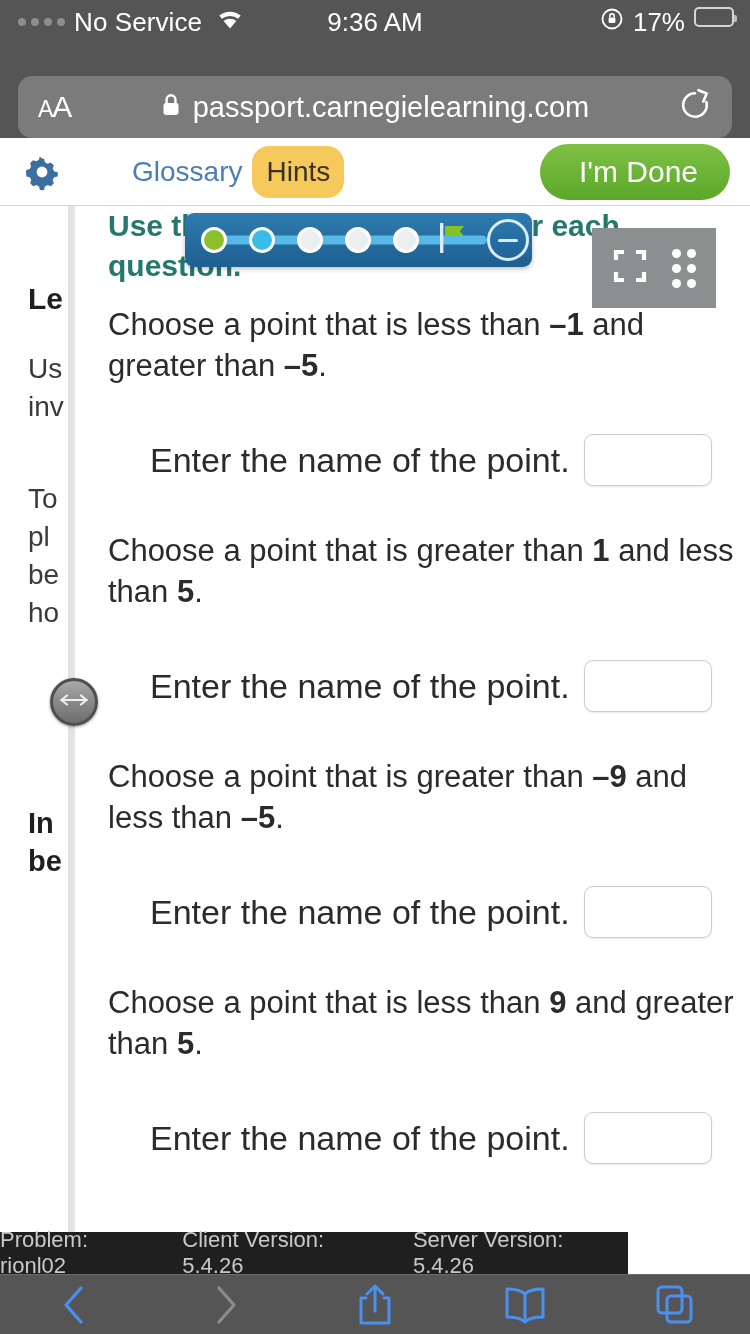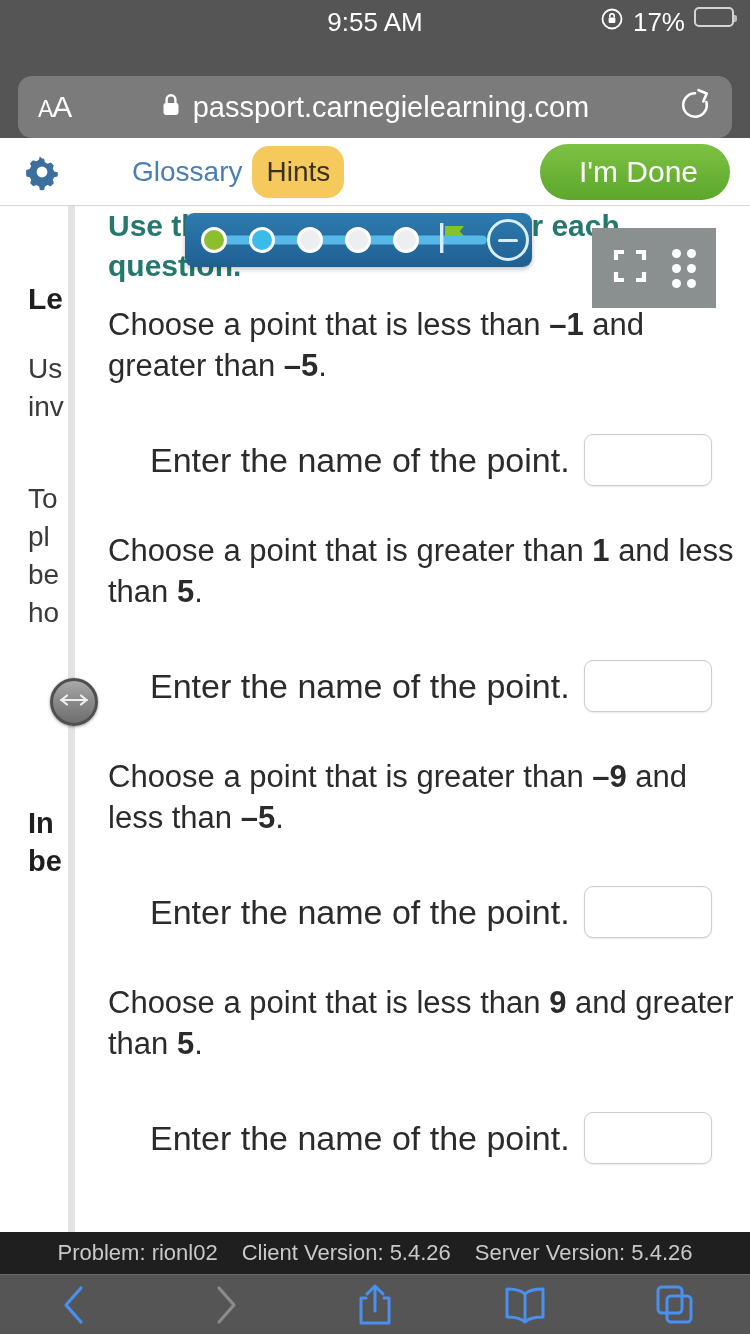--- a/index.html
+++ b/index.html
@@ -374,21 +374,21 @@
     display: block;
     width: 9px; height: 9px;
     border-radius: 50%;
     background: #ffffff;
   }
 
   
   .version-bar {
     position: absolute;
     top: 1232px; left: 0;
-    width: 750px; height: 42px;
+    width: 628px; height: 42px;
     background: #1f1f1f;
     color: #c9c9c9;
     font-size: 22px;
     display: flex;
     align-items: center;
     justify-content: center;
     gap: 24px;
   }
 
   
@@ -408,21 +408,37 @@
     align-items: center;
     justify-content: center;
   }
 </style>
 </head>
 <body>
 
 <div id="screen">
 
   <div class="status-bar">
-    <div class="sb-center">9:55 AM</div>
+    <div class="sb-left">
+      <span class="signal-dots">
+        <i></i>
+          <i></i>
+          <i></i>
+          <i></i>
+      </span>
+      <span class="carrier">No Service</span>
+      <span class="wifi-icon">
+        <svg width="30" height="22" viewBox="0 0 30 22">
+          <path d="M15 19.5l4.2-5.1a6.6 6.6 0 0 0-8.4 0z" fill="#fff"></path>
+          <path d="M4.3 6.6a17 17 0 0 1 21.4 0l-2.6 3.2a13 13 0 0 0-16.2 0z" fill="#fff"></path>
+          <path d="M8.6 11.9a10.6 10.6 0 0 1 12.8 0l-2.6 3.2a6.6 6.6 0 0 0-7.6 0z" fill="#fff"></path>
+        </svg>
+      </span>
+    </div>
+    <div class="sb-center">9:36 AM</div>
     <div class="sb-right">
       <span>
         <svg width="24" height="24" viewBox="0 0 24 24">
           <circle cx="12" cy="12" r="9.5" fill="none" stroke="#fff" stroke-width="1.8"></circle>
           <rect x="8.6" y="10.6" width="6.8" height="5.4" rx="1.2" fill="#fff"></rect>
           <path d="M9.8 10.6v-1.5a2.2 2.2 0 0 1 4.4 0v1.5" fill="none" stroke="#fff" stroke-width="1.6"></path>
         </svg>
       </span>
       <span>17%</span>
       <span class="battery-shell">

